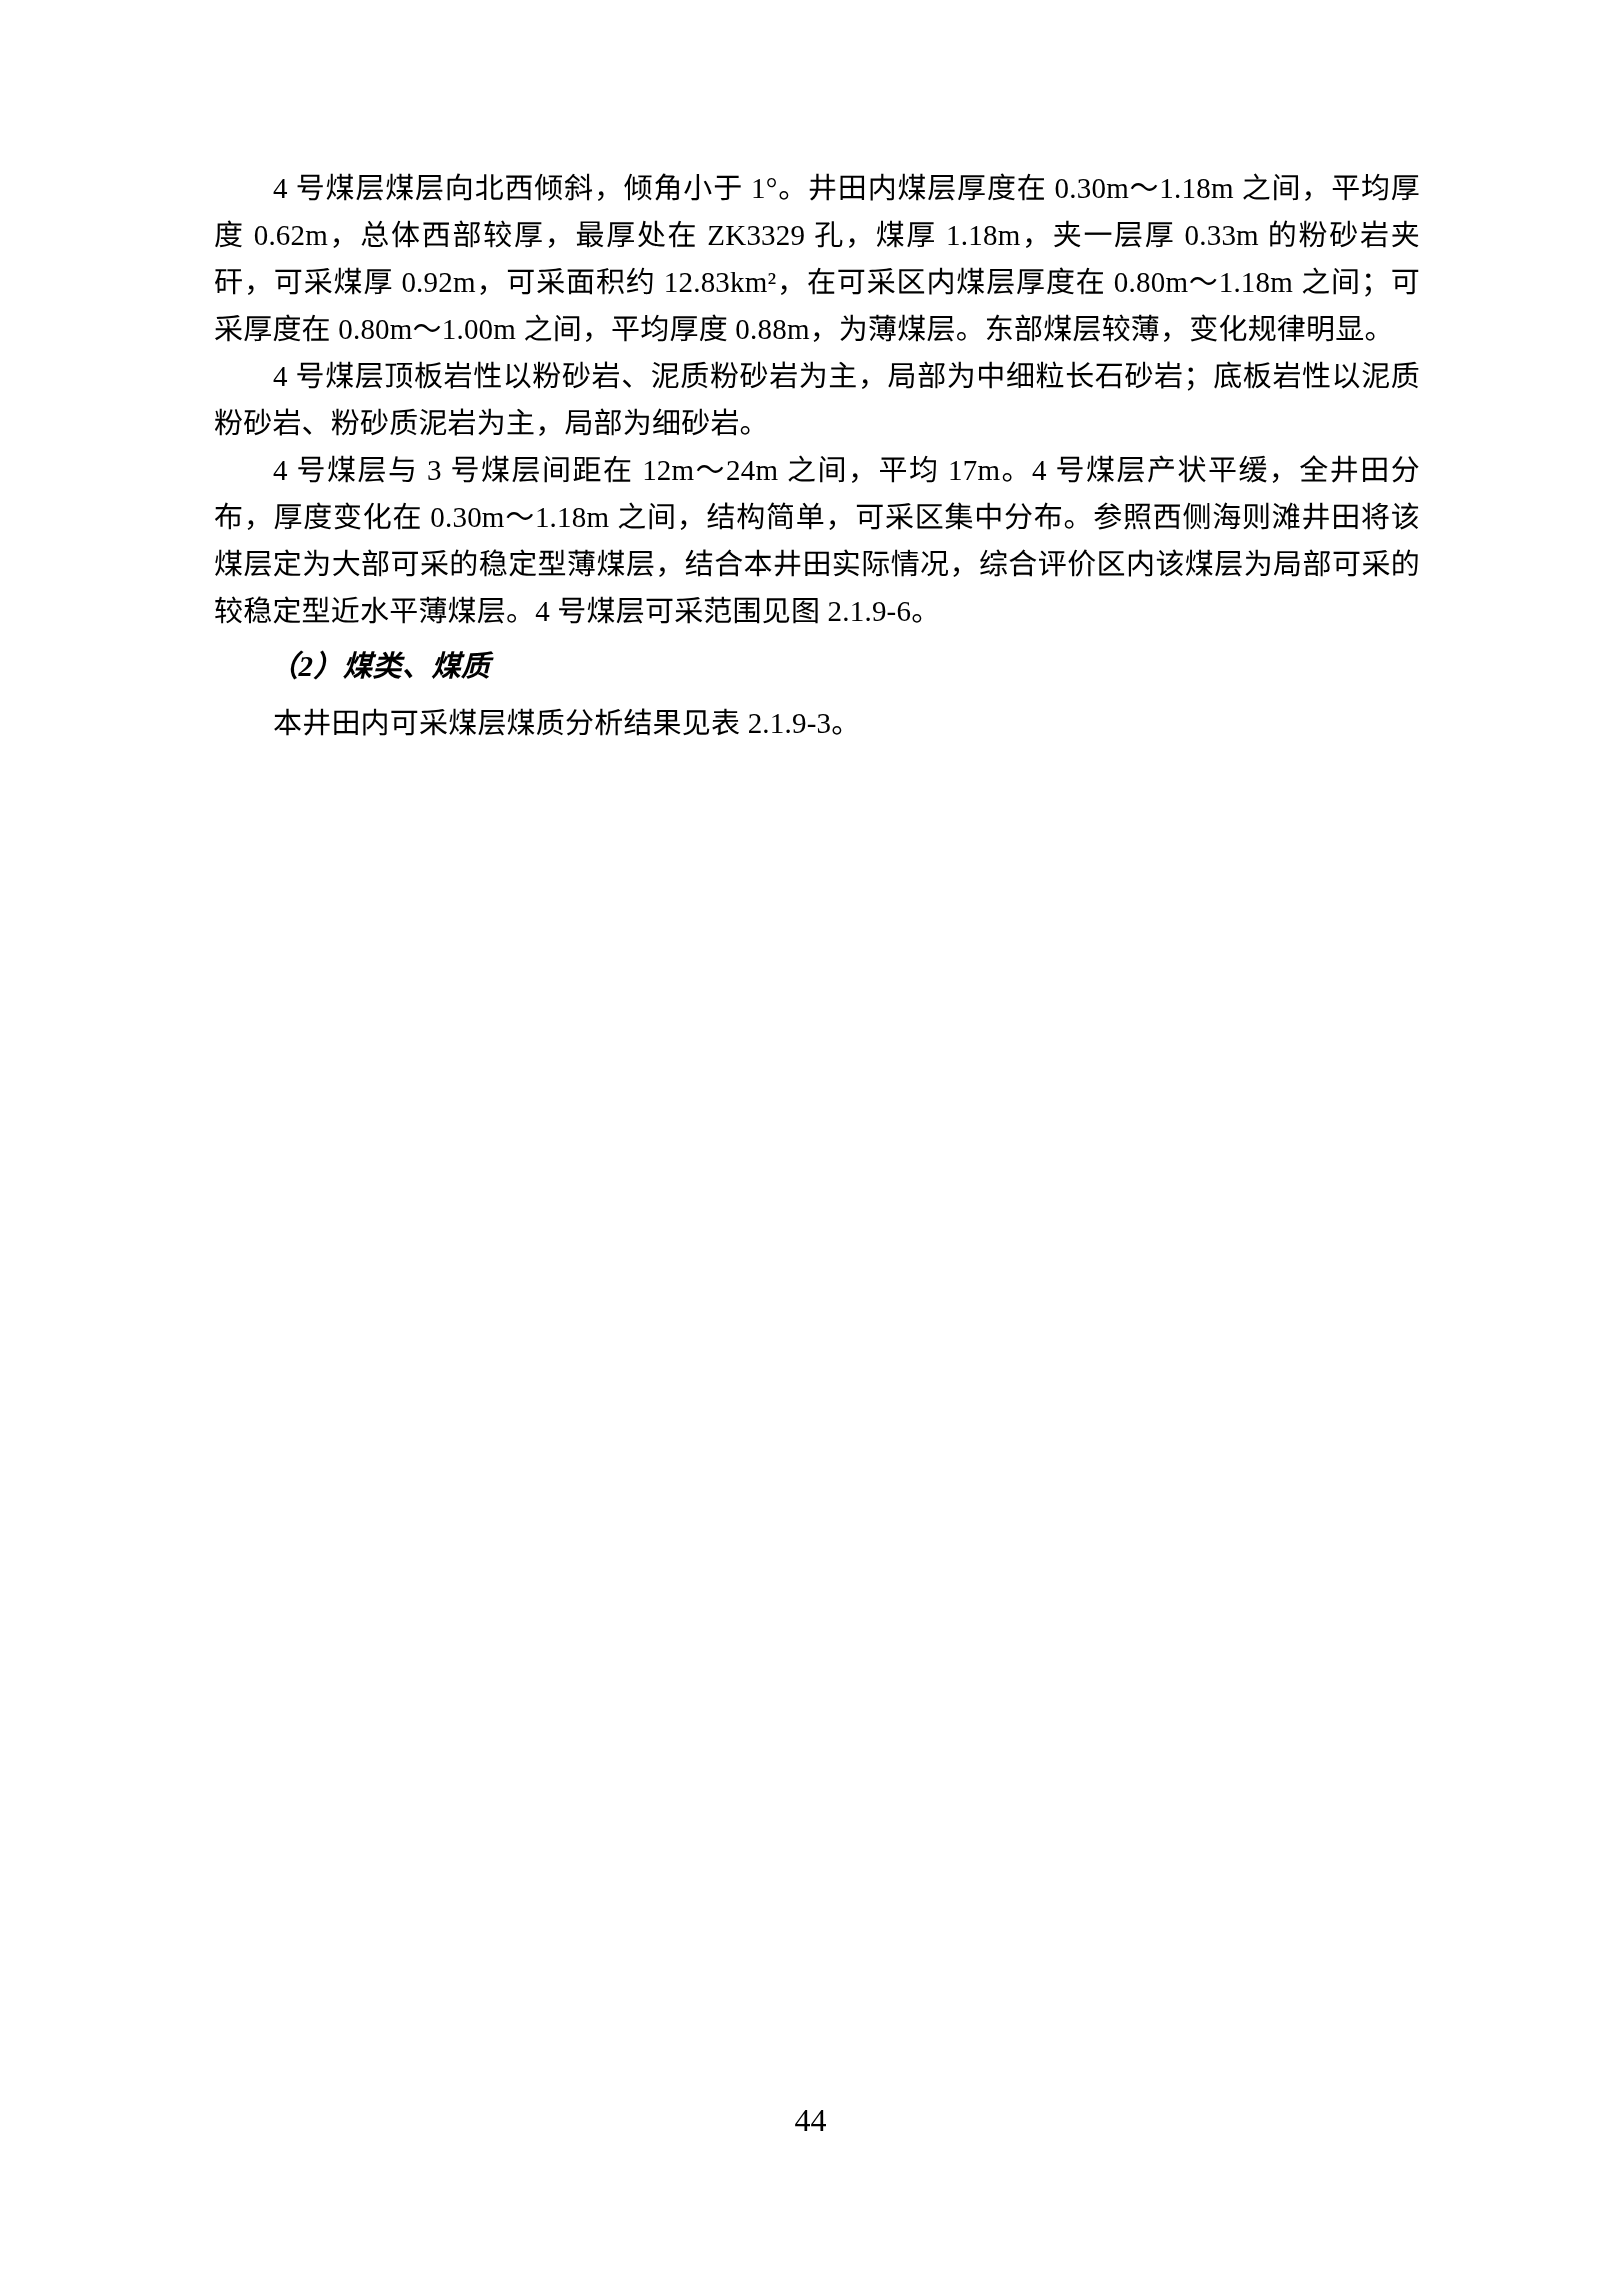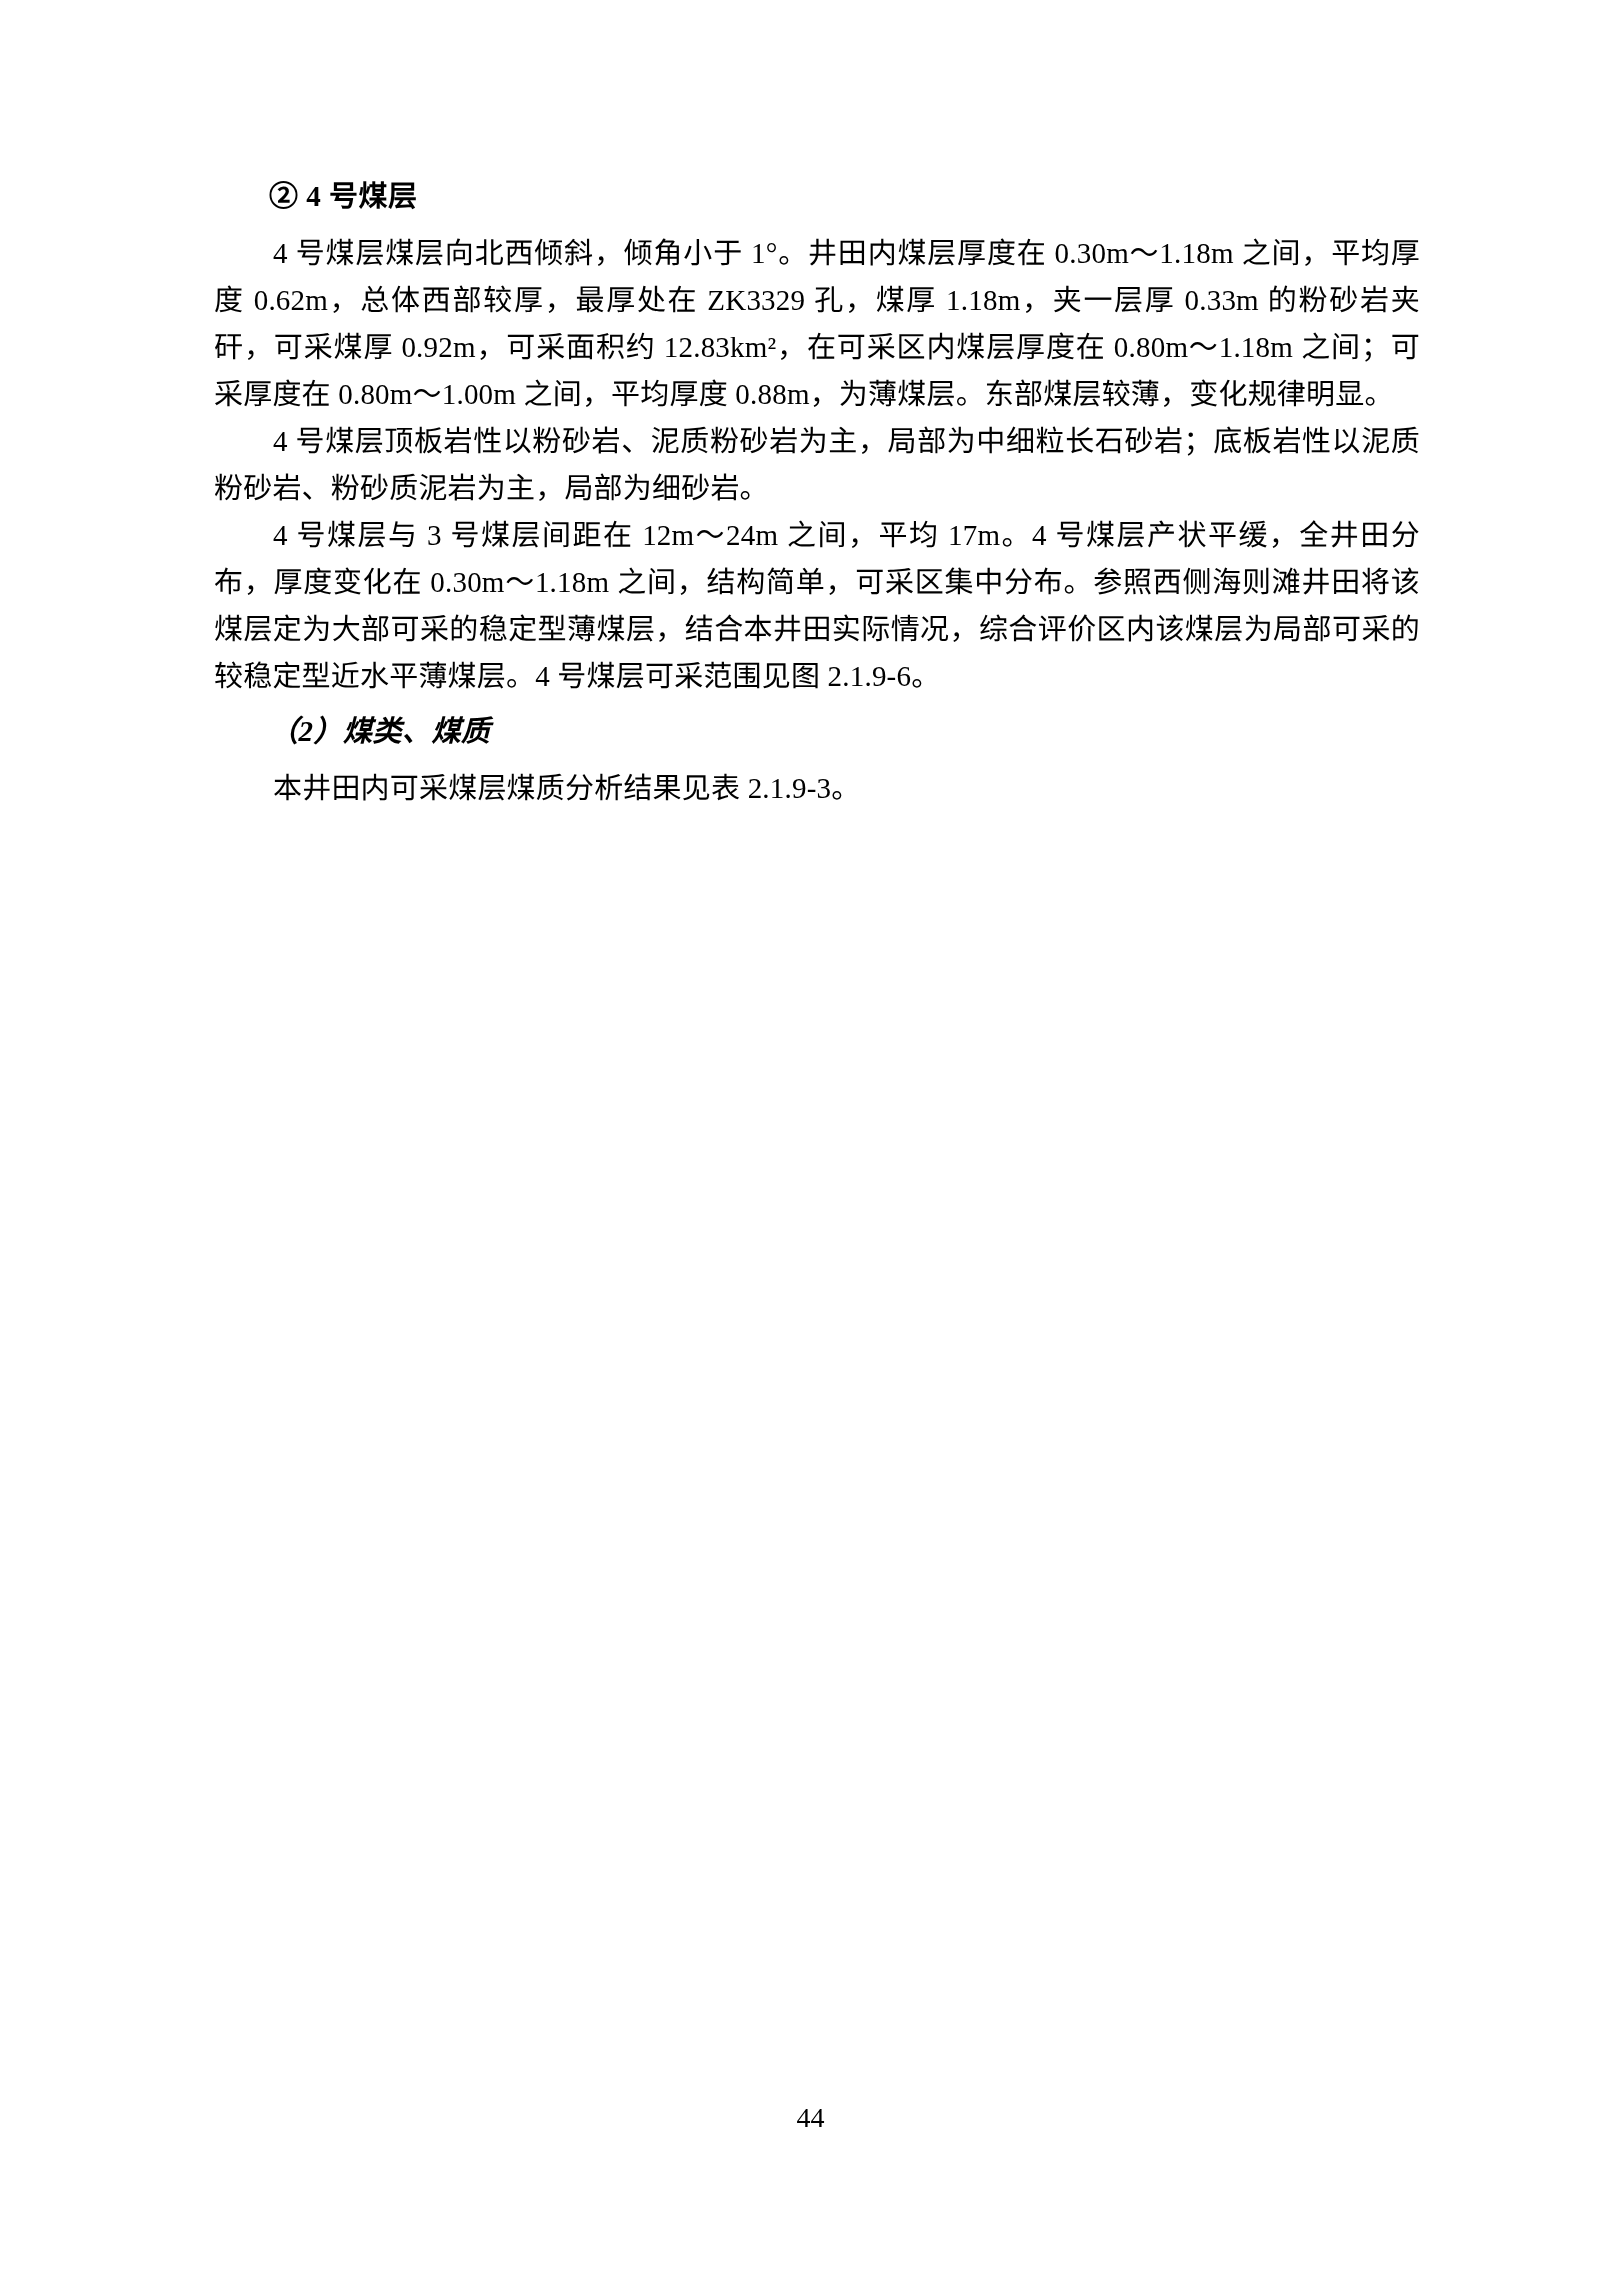--- a/index.html
+++ b/index.html
@@ -46,32 +46,31 @@
     text-align: justify;
     text-justify: inter-ideograph;
     letter-spacing: 0.2px;
   }
   .page-number {
     position: absolute;
     left: 0;
     right: 0;
     top: 2102px;
     text-align: center;
-    font-size: 28px;
+    font-size: 32px;
     font-family: "Liberation Serif", "DejaVu Serif", serif;
   }
 </style>
 </head>
 <body>
 
 <div class="page">
 
   <div class="content">
 
-    <h2 class="heading">② 4 号煤层</h2>
 
     <p class="body-text">4 号煤层煤层向北西倾斜，倾角小于 1°。井田内煤层厚度在 0.30m～1.18m 之间，平均厚度 0.62m，总体西部较厚，最厚处在 ZK3329 孔，煤厚 1.18m，夹一层厚 0.33m 的粉砂岩夹矸，可采煤厚 0.92m，可采面积约 12.83km²，在可采区内煤层厚度在 0.80m～1.18m 之间；可采厚度在 0.80m～1.00m 之间，平均厚度 0.88m，为薄煤层。东部煤层较薄，变化规律明显。</p>
 
     <p class="body-text">4 号煤层顶板岩性以粉砂岩、泥质粉砂岩为主，局部为中细粒长石砂岩；底板岩性以泥质粉砂岩、粉砂质泥岩为主，局部为细砂岩。</p>
 
     <p class="body-text">4 号煤层与 3 号煤层间距在 12m～24m 之间，平均 17m。4 号煤层产状平缓，全井田分布，厚度变化在 0.30m～1.18m 之间，结构简单，可采区集中分布。参照西侧海则滩井田将该煤层定为大部可采的稳定型薄煤层，结合本井田实际情况，综合评价区内该煤层为局部可采的较稳定型近水平薄煤层。4 号煤层可采范围见图 2.1.9-6。</p>
 
     <h2 class="heading sub">（2）煤类、煤质</h2>
 
 

